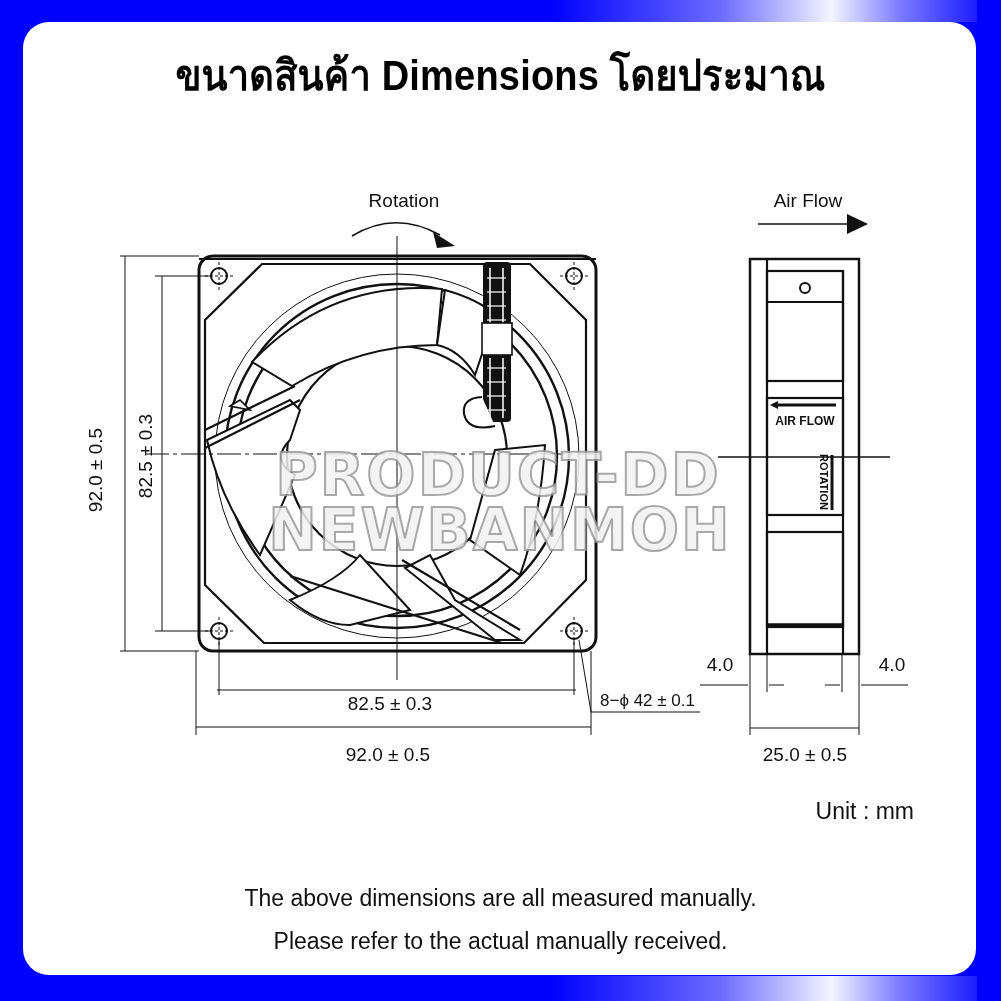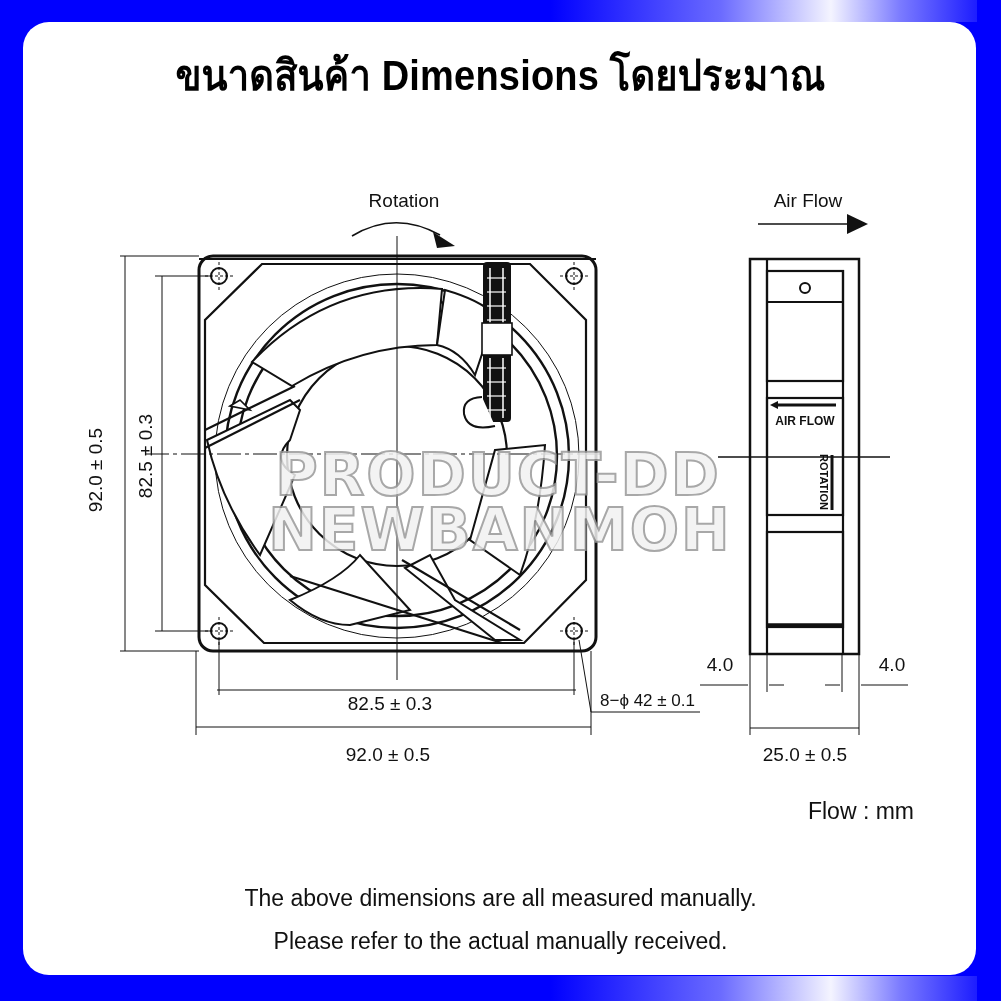--- a/index.html
+++ b/index.html
@@ -191,15 +191,15 @@
 
   <text class="lbl" x="805" y="425" font-size="12" font-weight="bold" text-anchor="middle">AIR FLOW</text>
   <text class="lbl" x="0" y="0" font-size="11" font-weight="bold" text-anchor="middle" transform="translate(820,482) rotate(90)">ROTATION</text>
 
   <g opacity="0.85">
     <text x="498" y="495" font-size="58" font-weight="bold" text-anchor="middle" fill="#f2f2f2" stroke="#9a9a9a" stroke-width="2" font-family="'DejaVu Sans', sans-serif" letter-spacing="2">PRODUCT-DD</text>
     <text x="500" y="550" font-size="58" font-weight="bold" text-anchor="middle" fill="#f2f2f2" stroke="#9a9a9a" stroke-width="2" font-family="'DejaVu Sans', sans-serif" letter-spacing="2">NEWBANMOH</text>
   </g>
 </svg>
 
-<div class="unit">Flow : mm</div>
+<div class="unit">Unit : mm</div>
 <div class="note1">The above dimensions are all measured manually.</div>
 <div class="note2">Please refer to the actual manually received.</div>
 
 </body></html>

